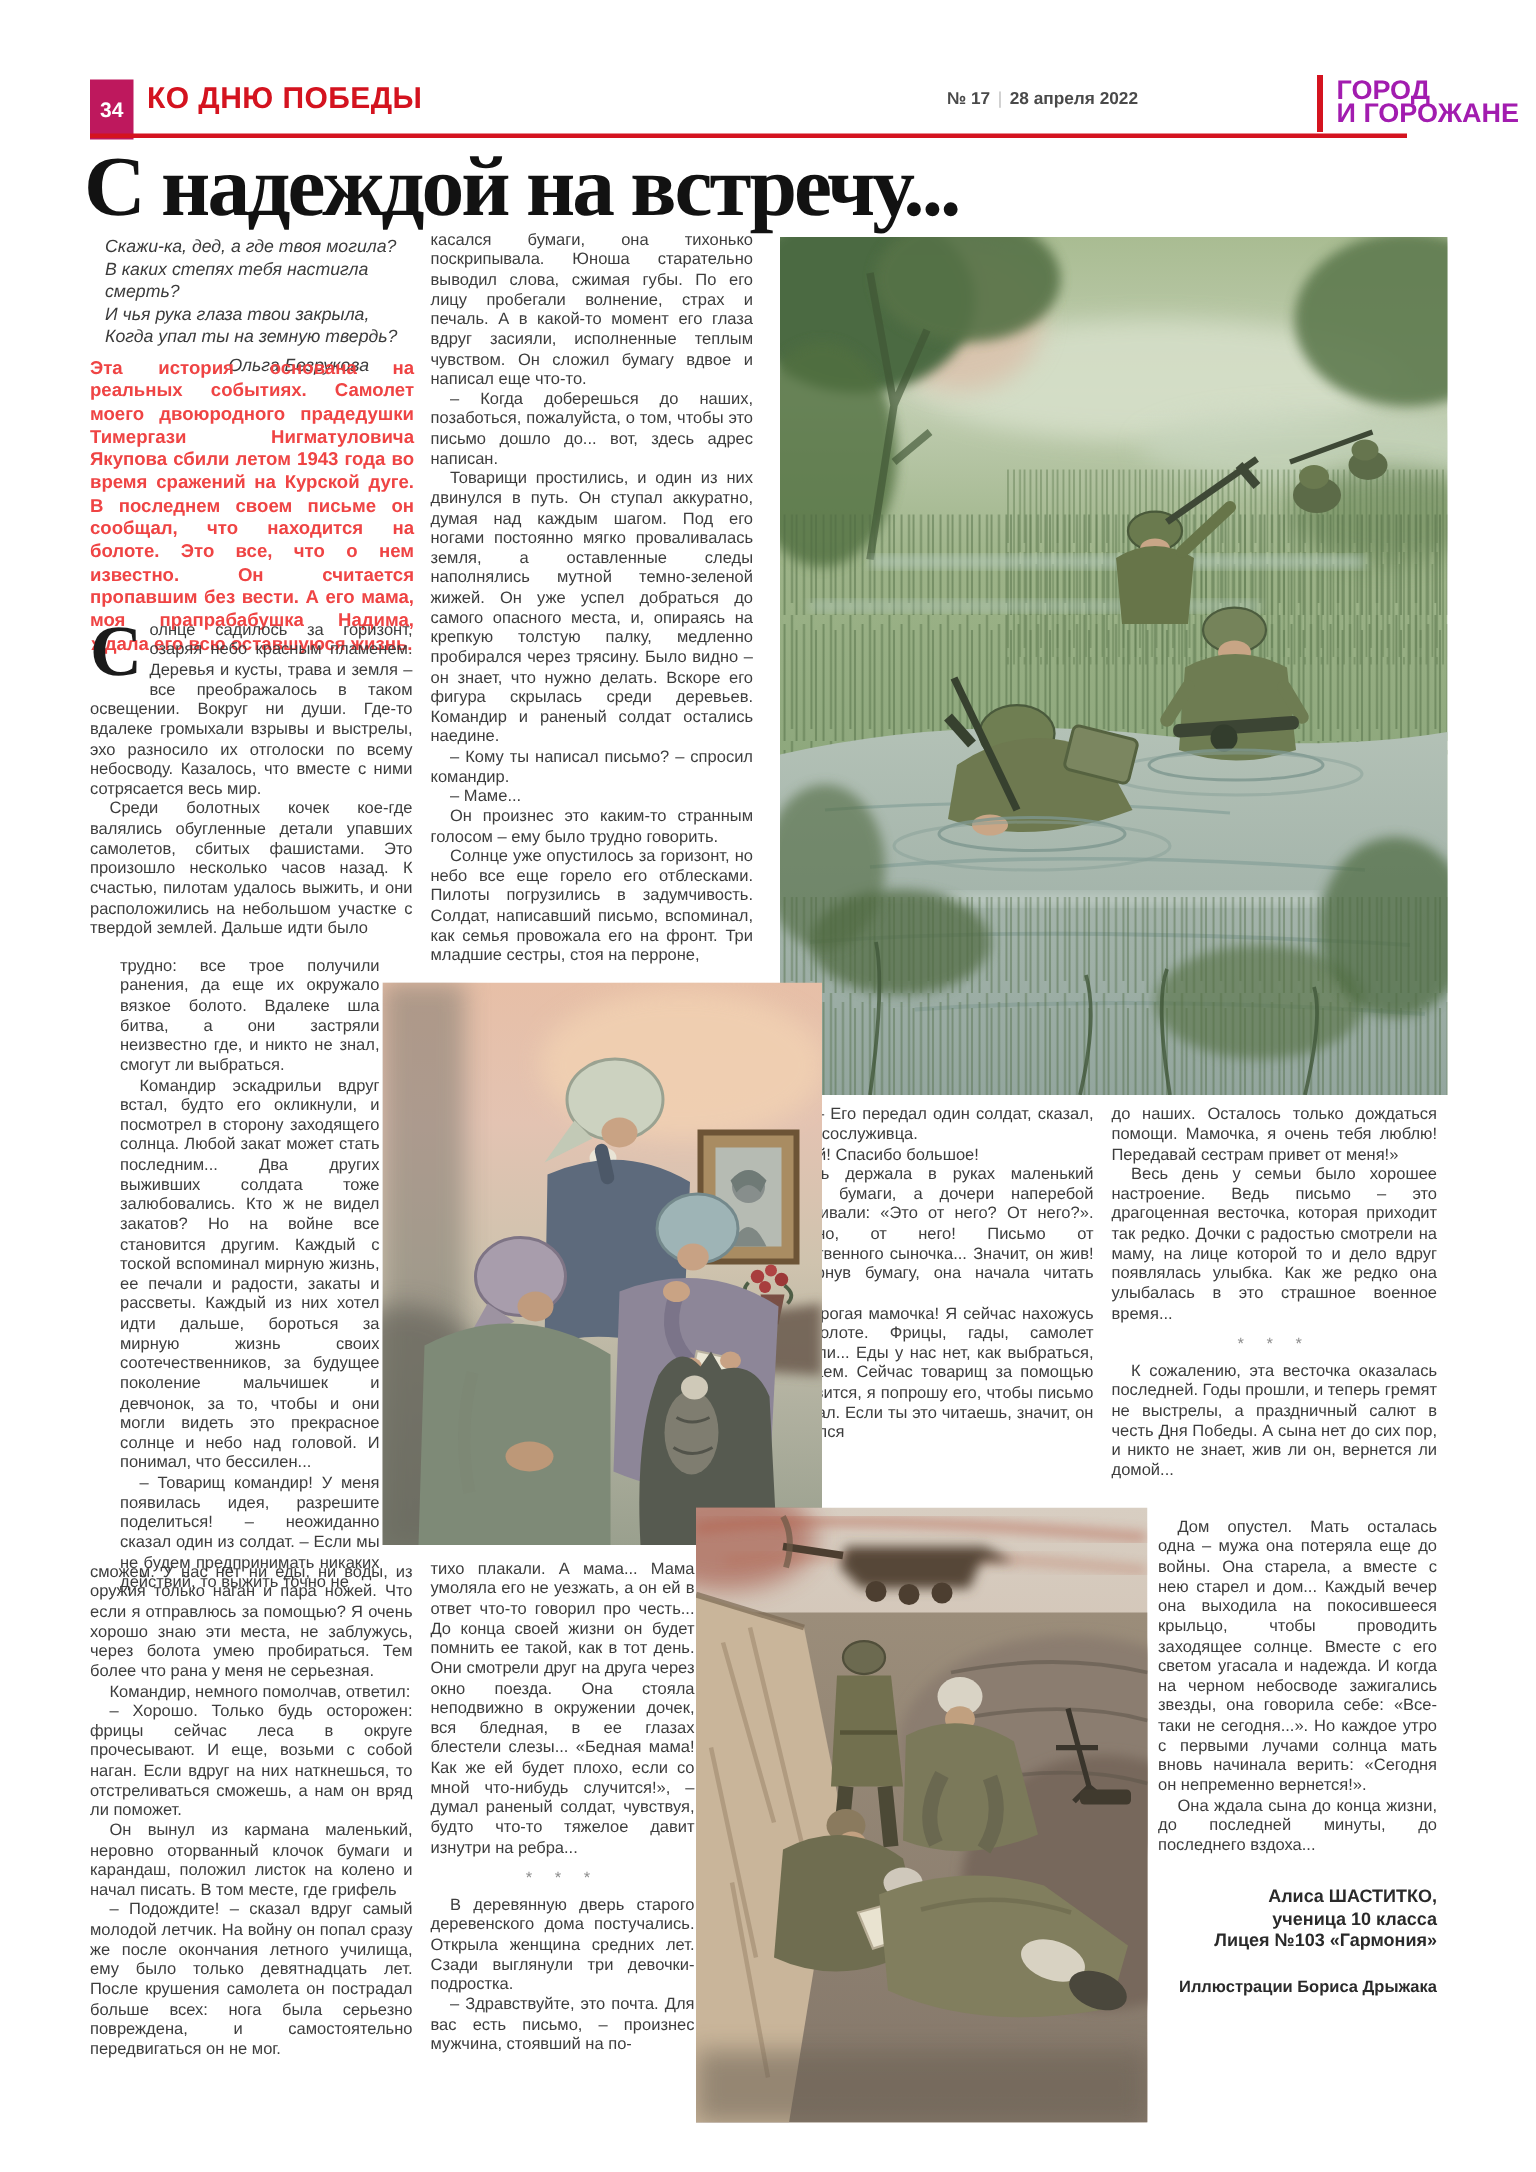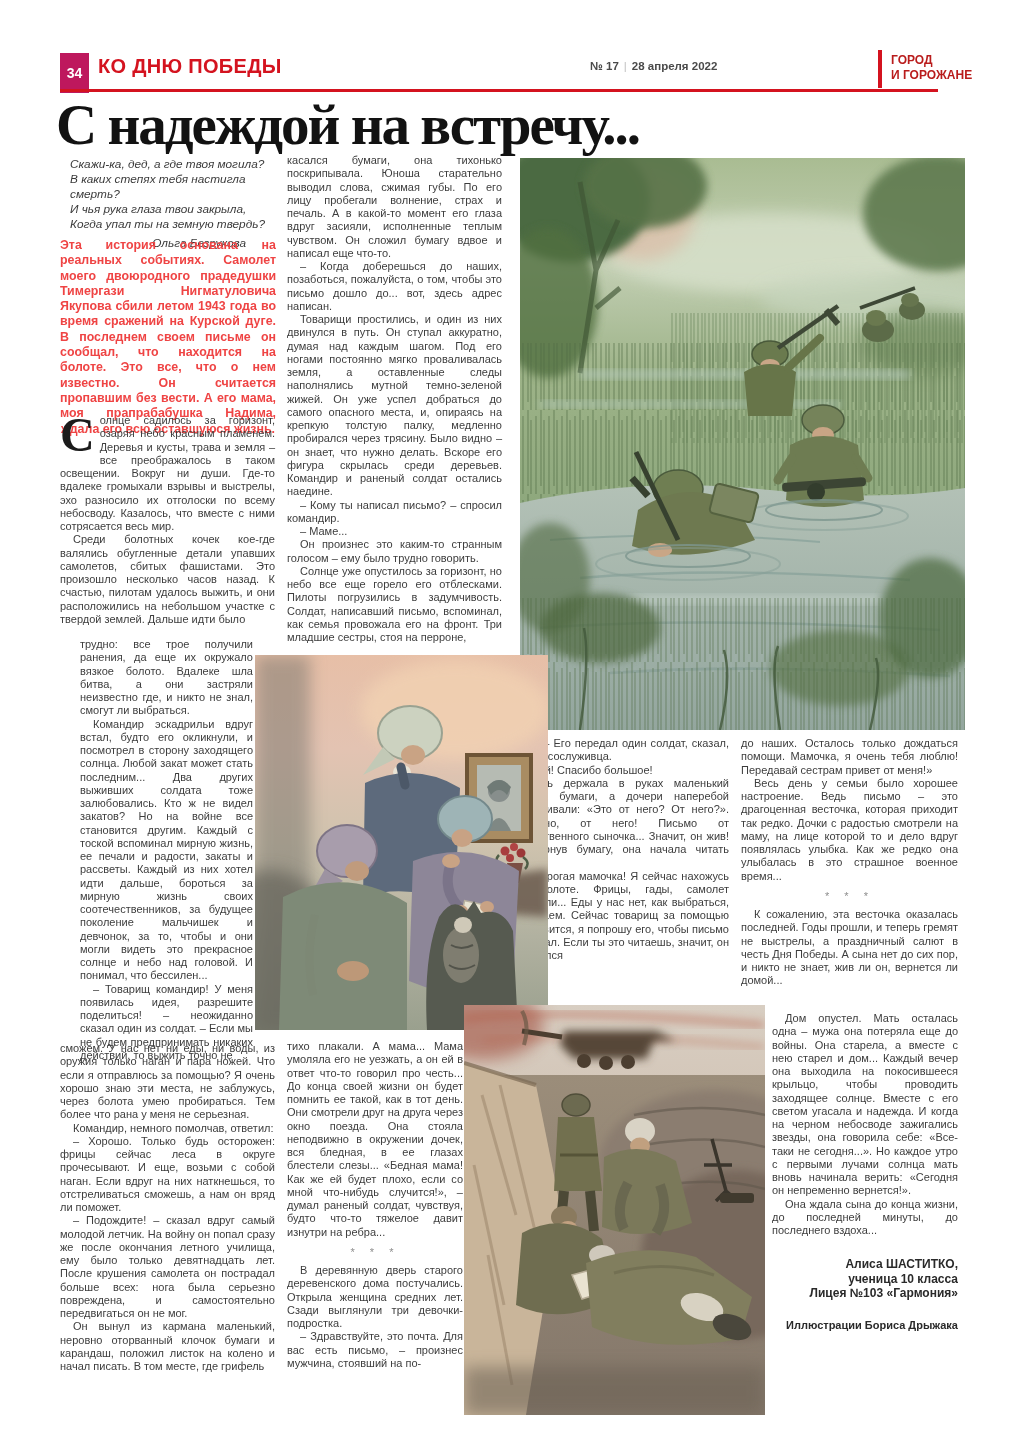--- a/index.html
+++ b/index.html
@@ -4,24 +4,24 @@
 <style>
   html,body{margin:0;padding:0;background:#ffffff;}
   .page{position:relative;width:1024px;height:1448px;background:#ffffff;overflow:hidden;
         font-family:"Liberation Sans",sans-serif;color:#3d3d3d;}
   .abs{position:absolute;}
 
   
   .pagenum{left:60px;top:53px;width:29px;height:40px;background:#be185d;color:#fff;
            font-weight:bold;font-size:14px;display:flex;align-items:center;justify-content:center;}
   .section{left:98px;top:55px;font-weight:bold;font-size:20px;letter-spacing:.3px;color:#d4131f;}
-  .issue{left:590px;top:60px;width:262px;text-align:left;font-size:11.5px;color:#4a4a4a;font-weight:bold;}
+  .issue{left:564px;top:60px;width:262px;text-align:center;font-size:11.5px;color:#4a4a4a;font-weight:bold;}
   .issue .div{color:#c0c0c0;font-weight:normal;padding:0 5px;}
   .vbar{left:878px;top:50px;width:4px;height:38px;background:#d4131f;}
-  .masthead{left:891px;top:53px;font-weight:bold;font-size:12px;line-height:15px;color:#b91c1c;}
+  .masthead{left:891px;top:53px;font-weight:bold;font-size:18px;line-height:15px;color:#a21caf;}
   .hrule{left:60px;top:89px;width:878px;height:2.5px;background:#d4131f;}
 
   .title{left:56px;top:92px;width:900px;font-family:"Liberation Serif",serif;font-weight:bold;
          font-size:57px;letter-spacing:-2px;color:#121212;}
 
   .epigraph{left:70px;top:157px;width:202px;font-style:italic;font-size:11.8px;line-height:14.9px;color:#3b3b3b;}
   .epigraph .author{text-align:right;padding-right:26px;margin-top:4px;}
 
   .lead{left:60px;top:238px;width:216px;font-weight:bold;font-size:12.4px;line-height:15.3px;
         text-align:justify;text-align-last:center;color:#ef4444;hyphens:auto;}
@@ -75,22 +75,22 @@
   </div>
   <div class="abs bt" style="left:60px;top:638px;width:173px;margin-left:20px;">
     <p class="noind">трудно: все трое получили ранения, да еще их окружало вязкое болото. Вдалеке шла битва, а они застряли неизвестно где, и никто не знал, смогут ли выбраться.</p>
     <p>Командир эскадрильи вдруг встал, будто его окликнули, и посмотрел в сторону заходящего солнца. Любой закат может стать последним... Два других выживших солдата тоже залюбовались. Кто ж не видел закатов? Но на войне все становится другим. Каждый с тоской вспоминал мирную жизнь, ее печали и радости, закаты и рассветы. Каждый из них хотел идти дальше, бороться за мирную жизнь своих соотечественников, за будущее поколение мальчишек и девчонок, за то, чтобы и они могли видеть это прекрасное солнце и небо над головой. И понимал, что бессилен...</p>
     <p>– Товарищ командир! У меня появилась идея, разрешите поделиться! – неожиданно сказал один из солдат. – Если мы не будем предпринимать никаких действий, то выжить точно не</p>
   </div>
   <div class="abs bt" style="left:60px;top:1042px;width:215px;">
     <p class="noind">сможем. У нас нет ни еды, ни воды, из оружия только наган и пара ножей. Что если я отправлюсь за помощью? Я очень хорошо знаю эти места, не заблужусь, через болота умею пробираться. Тем более что рана у меня не серьезная.</p>
     <p>Командир, немного помолчав, ответил:</p>
     <p>– Хорошо. Только будь осторожен: фрицы сейчас леса в округе прочесывают. И еще, возьми с собой наган. Если вдруг на них наткнешься, то отстреливаться сможешь, а нам он вряд ли поможет.</p>
+    <p>Он вынул из кармана маленький, неровно оторванный клочок бумаги и карандаш, положил листок на колено и начал писать. В том месте, где грифель</p>
     <p>– Подождите! – сказал вдруг самый молодой летчик. На войну он попал сразу же после окончания летного училища, ему было только девятнадцать лет. После крушения самолета он пострадал больше всех: нога была серьезно повреждена, и самостоятельно передвигаться он не мог.</p>
-    <p>Он вынул из кармана маленький, неровно оторванный клочок бумаги и карандаш, положил листок на колено и начал писать. В том месте, где грифель</p>
   </div>
 
   <div class="abs bt" style="left:287px;top:154px;width:215px;">
     <p class="noind">касался бумаги, она тихонько поскрипывала. Юноша старательно выводил слова, сжимая губы. По его лицу пробегали волнение, страх и печаль. А в какой-то момент его глаза вдруг засияли, исполненные теплым чувством. Он сложил бумагу вдвое и написал еще что-то.</p>
     <p>– Когда доберешься до наших, позаботься, пожалуйста, о том, чтобы это письмо дошло до... вот, здесь адрес написан.</p>
     <p>Товарищи простились, и один из них двинулся в путь. Он ступал аккуратно, думая над каждым шагом. Под его ногами постоянно мягко проваливалась земля, а оставленные следы наполнялись мутной темно-зеленой жижей. Он уже успел добраться до самого опасного места, и, опираясь на крепкую толстую палку, медленно пробирался через трясину. Было видно – он знает, что нужно делать. Вскоре его фигура скрылась среди деревьев. Командир и раненый солдат остались наедине.</p>
     <p>– Кому ты написал письмо? – спросил командир.</p>
     <p>– Маме...</p>
     <p>Он произнес это каким-то странным голосом – ему было трудно говорить.</p>
     <p>Солнце уже опустилось за горизонт, но небо все еще горело его отблесками. Пилоты погрузились в задумчивость. Солдат, написавший письмо, вспоминал, как семья провожала его на фронт. Три младшие сестры, стоя на перроне,</p>

